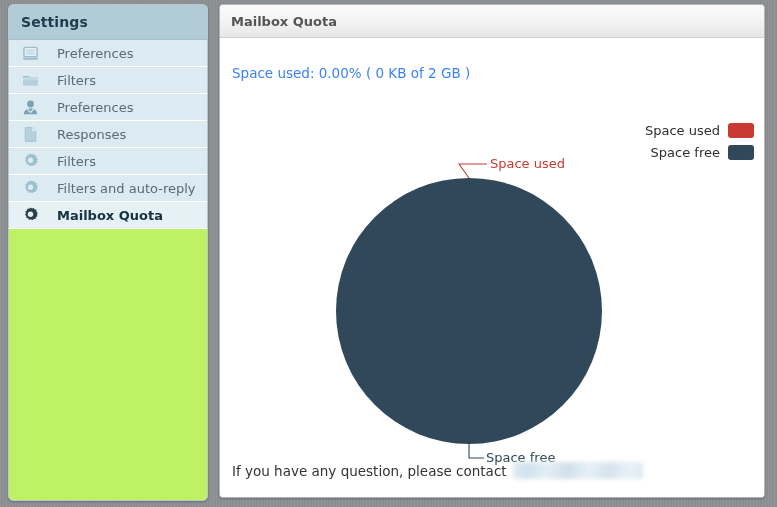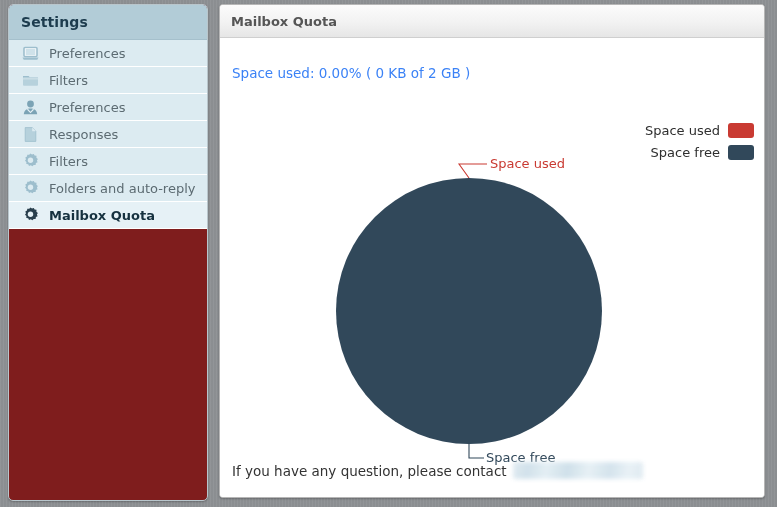--- a/index.html
+++ b/index.html
@@ -31,21 +31,21 @@
     z-index: 0;
   }
 
   
   #sidebar {
     position: absolute;
     left: 8px;
     top: 4px;
     width: 200px;
     height: 497px;
-    background: #7f1d1d;
+    background: #bef264;
     border: 1px solid #b9c6cc;
     border-radius: 5px 5px 5px 5px;
     box-sizing: border-box;
     box-shadow: 0 1px 2px rgba(0,0,0,0.25);
     overflow: hidden;
     z-index: 1;
   }
   #sidebar-header {
     height: 35px;
     background: #b2ccd7;
@@ -71,20 +71,21 @@
     height: 27px;
     display: flex;
     align-items: center;
     padding-left: 12px;
     box-sizing: border-box;
     border-bottom: 1px solid #ffffff;
     color: #5c6b72;
     font-size: 13px;
     cursor: pointer;
     background: #dcebf1;
+    gap: 8px;
   }
   .side-item .ic {
     width: 19px;
     height: 19px;
     margin-right: 9px;
     flex: 0 0 19px;
     display: block;
   }
   .side-item.selected {
     background: #e6f1f6;
@@ -257,21 +258,21 @@
       <span class="lbl">Filters</span>
     </li>
 
     <li class="side-item">
       <span class="ic">
         <svg width="19" height="19" viewBox="0 0 19 19">
           <path fill="#9dbecd" d="M9.5 1.4 l1.5 1.1 l1.8 -0.6 l0.8 1.7 l1.9 0.2 l-0.1 1.9 l1.5 1.2 l-1 1.6 l0.7 1.8 l-1.7 0.8 l-0.3 1.9 l-1.9 -0.1 l-1.3 1.4 l-1.6 -1 l-1.8 0.7 l-0.8 -1.7 l-1.9 -0.3 l0.1 -1.9 l-1.4 -1.3 l1 -1.6 l-0.7 -1.8 l1.7 -0.8 l0.3 -1.9 l1.9 0.1 z"></path>
           <circle cx="9.5" cy="8.3" r="2.7" fill="#dcebf1"></circle>
         </svg>
       </span>
-      <span class="lbl">Folders and auto-reply</span>
+      <span class="lbl">Filters and auto-reply</span>
     </li>
 
     <li class="side-item selected">
       <span class="ic">
         <svg width="19" height="19" viewBox="0 0 19 19">
           <path fill="#2a3f4d" d="M9.5 1.4 l1.5 1.1 l1.8 -0.6 l0.8 1.7 l1.9 0.2 l-0.1 1.9 l1.5 1.2 l-1 1.6 l0.7 1.8 l-1.7 0.8 l-0.3 1.9 l-1.9 -0.1 l-1.3 1.4 l-1.6 -1 l-1.8 0.7 l-0.8 -1.7 l-1.9 -0.3 l0.1 -1.9 l-1.4 -1.3 l1 -1.6 l-0.7 -1.8 l1.7 -0.8 l0.3 -1.9 l1.9 0.1 z"></path>
           <circle cx="9.5" cy="8.3" r="2.7" fill="#e6f1f6"></circle>
         </svg>
       </span>
       <span class="lbl">Mailbox Quota</span>

